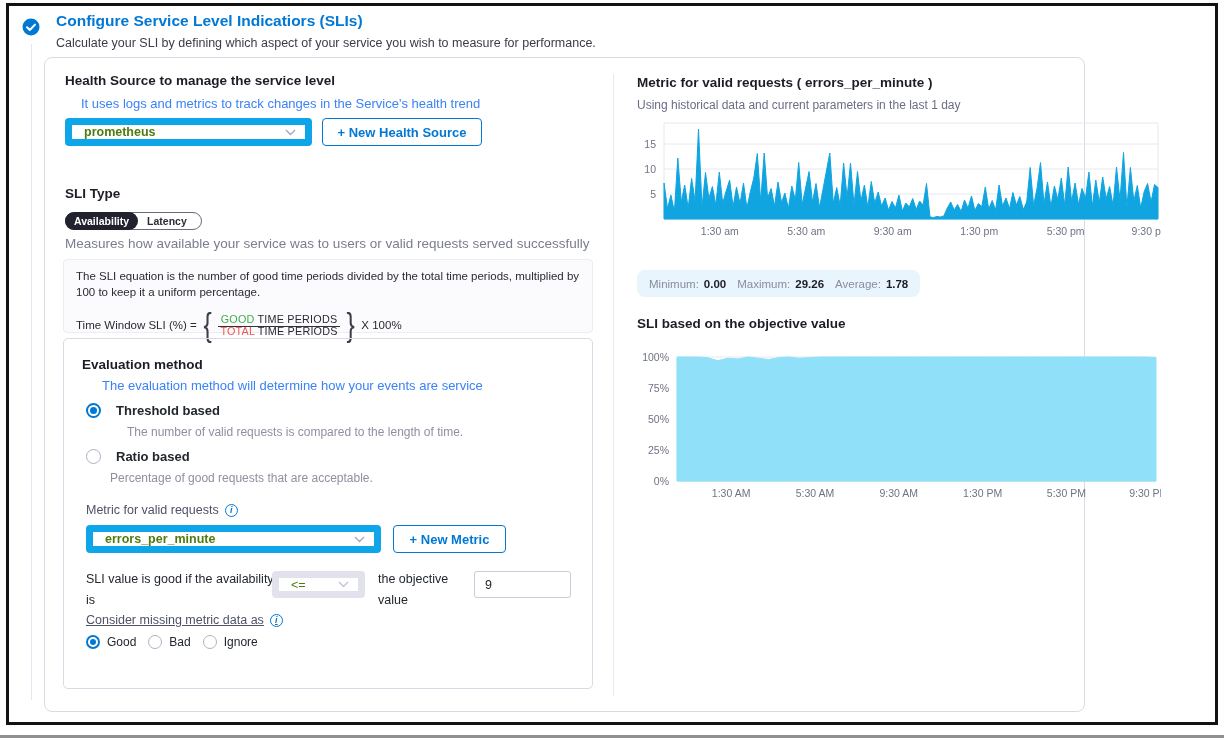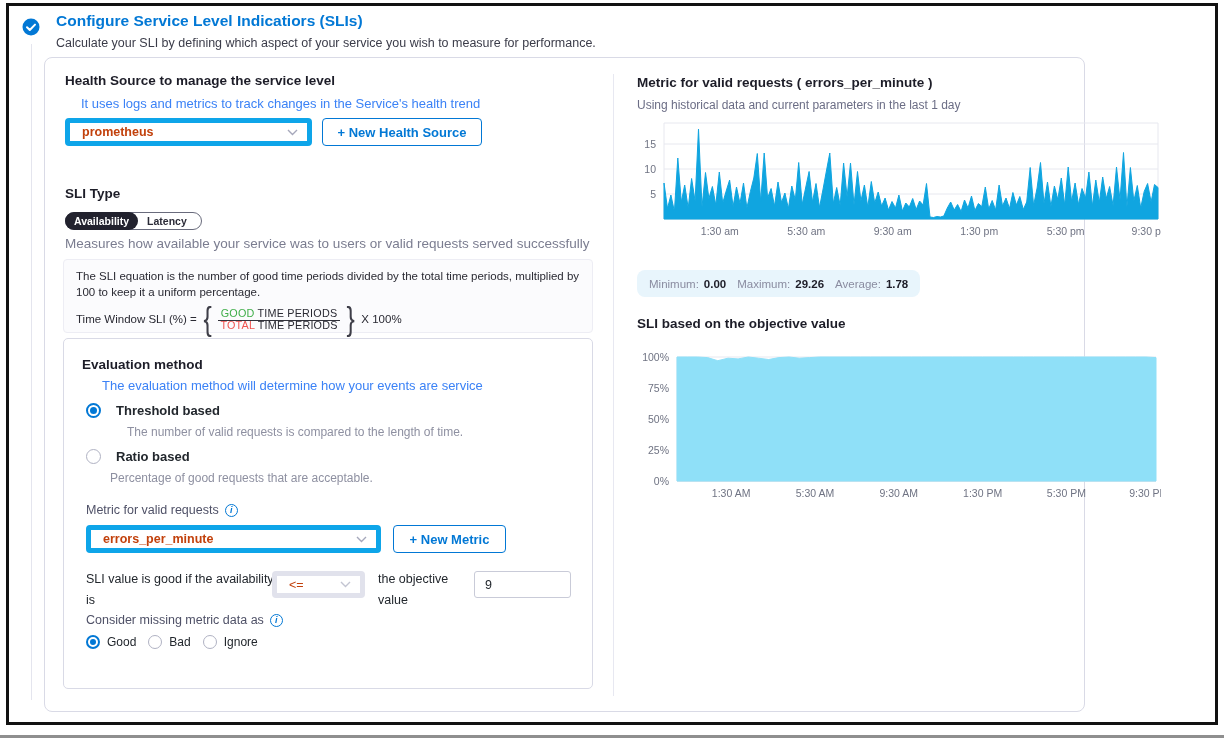--- a/index.html
+++ b/index.html
@@ -17,35 +17,35 @@
 
   .card { position:absolute; left:44px; top:57px; width:1041px; height:655px; background:#fff; border:1px solid #d9dae6; border-radius:8px; }
   .v-divider { position:absolute; left:568px; top:16px; width:1px; height:622px; background:#e7e8f1; }
 
   .h-label { font-size:13.5px; font-weight:700; color:#1d1d28; }
   .h-desc  { font-size:13px; color:#3b82f6;margin-left:16px; }
 
   .hs-label { position:absolute; left:20px; top:15px; }
   .hs-desc  { position:absolute; left:20px; top:38px; }
 
-  .select { display:flex; align-items:center; justify-content:space-between; background:#fff; border:5px solid #0ea5e9; border-radius:4px; padding:0 9px 0 12px; font-size:12.5px; color:#c2410c; cursor:pointer; }
+  .select { display:flex; align-items:center; justify-content:space-between; background:#fff; border:7px solid #0ea5e9; border-radius:4px; padding:0 9px 0 12px; font-size:12.5px; color:#4d7c0f; cursor:pointer; }
   .hs-select { position:absolute; left:20px; top:60px; width:247px; height:28px; font-weight:600; }
   .btn { display:inline-flex; align-items:center; justify-content:center; gap:5px; background:#fff; border:1px solid #0278d5; border-radius:4px; color:#0278d5; font-weight:700; font-size:13px; cursor:pointer; }
   .hs-new-btn { position:absolute; left:277px; top:60px; width:160px; height:28px; }
 
   .slitype-label { position:absolute; left:20px; top:128px; }
   .pill-group { position:absolute; left:20px; top:154px; display:inline-flex; align-items:center; border:1px solid #696b7c; border-radius:11px; height:18px; padding-right:5px; background:#fff; cursor:pointer; }
   .pill { font-size:10.5px; font-weight:700; }
   .pill.selected { background:#22222e; color:#fff; border-radius:11px; height:18px; line-height:18px; padding:0 9px; margin:-1px 0 -1px -1px; }
   .pill.plain { color:#2b2b37; padding:0 9px; }
   .measures { position:absolute; left:20px; top:178px; width:540px; font-size:13.5px; color:#7b7d90; }
 
   .eq-panel { position:absolute; left:18px; top:201px; width:530px; height:74px; background:#fbfbfd; border:1px solid #ededf4; border-radius:4px; padding:9px 12px; }
   .eq-text { font-size:11.5px; color:#2a2a33; line-height:1.35; }
-  .eq-row { display:flex; align-items:center; gap:5px; margin-top:2px; font-size:11.5px; color:#2a2a33; }
+  .eq-row { display:flex; align-items:center; gap:5px; margin-top:8px; font-size:11.5px; color:#2a2a33; }
   .brace { font-size:33px; font-weight:200; color:#3e3e48; transform:scaleX(.75); line-height:1; }
   .frac { text-align:center; font-size:10.8px; letter-spacing:.2px; color:#2a2a33; }
   .frac .num { border-bottom:1px solid #31313a; padding:0 3px 1px; }
   .frac .den { padding-top:1px; }
   .good { color:#3fae49; } .total { color:#f05450; }
 
   .eval-box { position:absolute; left:18px; top:280px; width:530px; height:351px; border:1px solid #d9dae6; border-radius:5px; }
   .ev-label { position:absolute; left:18px; top:18px; }
   .ev-desc { position:absolute; left:22px; top:39px; }
 
@@ -61,21 +61,21 @@
 
   .metric-label { position:absolute; left:22px; top:164px; }
   .metric-select { position:absolute; left:22px; top:186px; width:295px; height:28px; font-weight:600; }
   .metric-new-btn { position:absolute; left:329px; top:186px; width:113px; height:28px; }
 
   .cond-prefix { position:absolute; left:22px; top:230px; width:200px; font-size:12.5px; color:#22272d; line-height:1.7; }
   .op-select { position:absolute; left:208px; top:232px; width:93px; height:27px; border-color:#e1e2ec; }
   .cond-suffix { position:absolute; left:314px; top:230px; width:92px; font-size:12.5px; color:#22272d; line-height:1.7; }
   .obj-input { position:absolute; left:410px; top:232px; width:97px; height:27px; border:1px solid #c9cbd8; border-radius:3px; font-size:12.5px; padding:0 10px; color:#22272d; font-family:"Liberation Sans",sans-serif; }
 
-  .missing-label { position:absolute; left:22px; top:274px; }
+  .missing-label { position:absolute; left:22px; top:274px;text-decoration:underline; }
   .missing-row { position:absolute; left:22px; top:296px; display:flex; align-items:center; gap:12px; }
   .missing-opt { display:flex; align-items:center; gap:7px; font-size:12px; color:#22272d; }
   .missing-opt .radio { width:14px; height:14px; }
 
   .m-title { position:absolute; left:592px; top:17px; }
   .m-sub { position:absolute; left:592px; top:40px; font-size:12px; color:#6b6d85; }
   .chart1 { position:absolute; left:586px; top:61px; }
   .stats-chip { position:absolute; left:592px; top:212px; height:27px; display:inline-flex; align-items:center; gap:11px; background:#e8f5fc; border-radius:8px; padding:0 12px; font-size:11.5px; }
   .stat { display:inline-flex; gap:5px; align-items:center; }
   .stat-label { color:#8a8ca0; }

